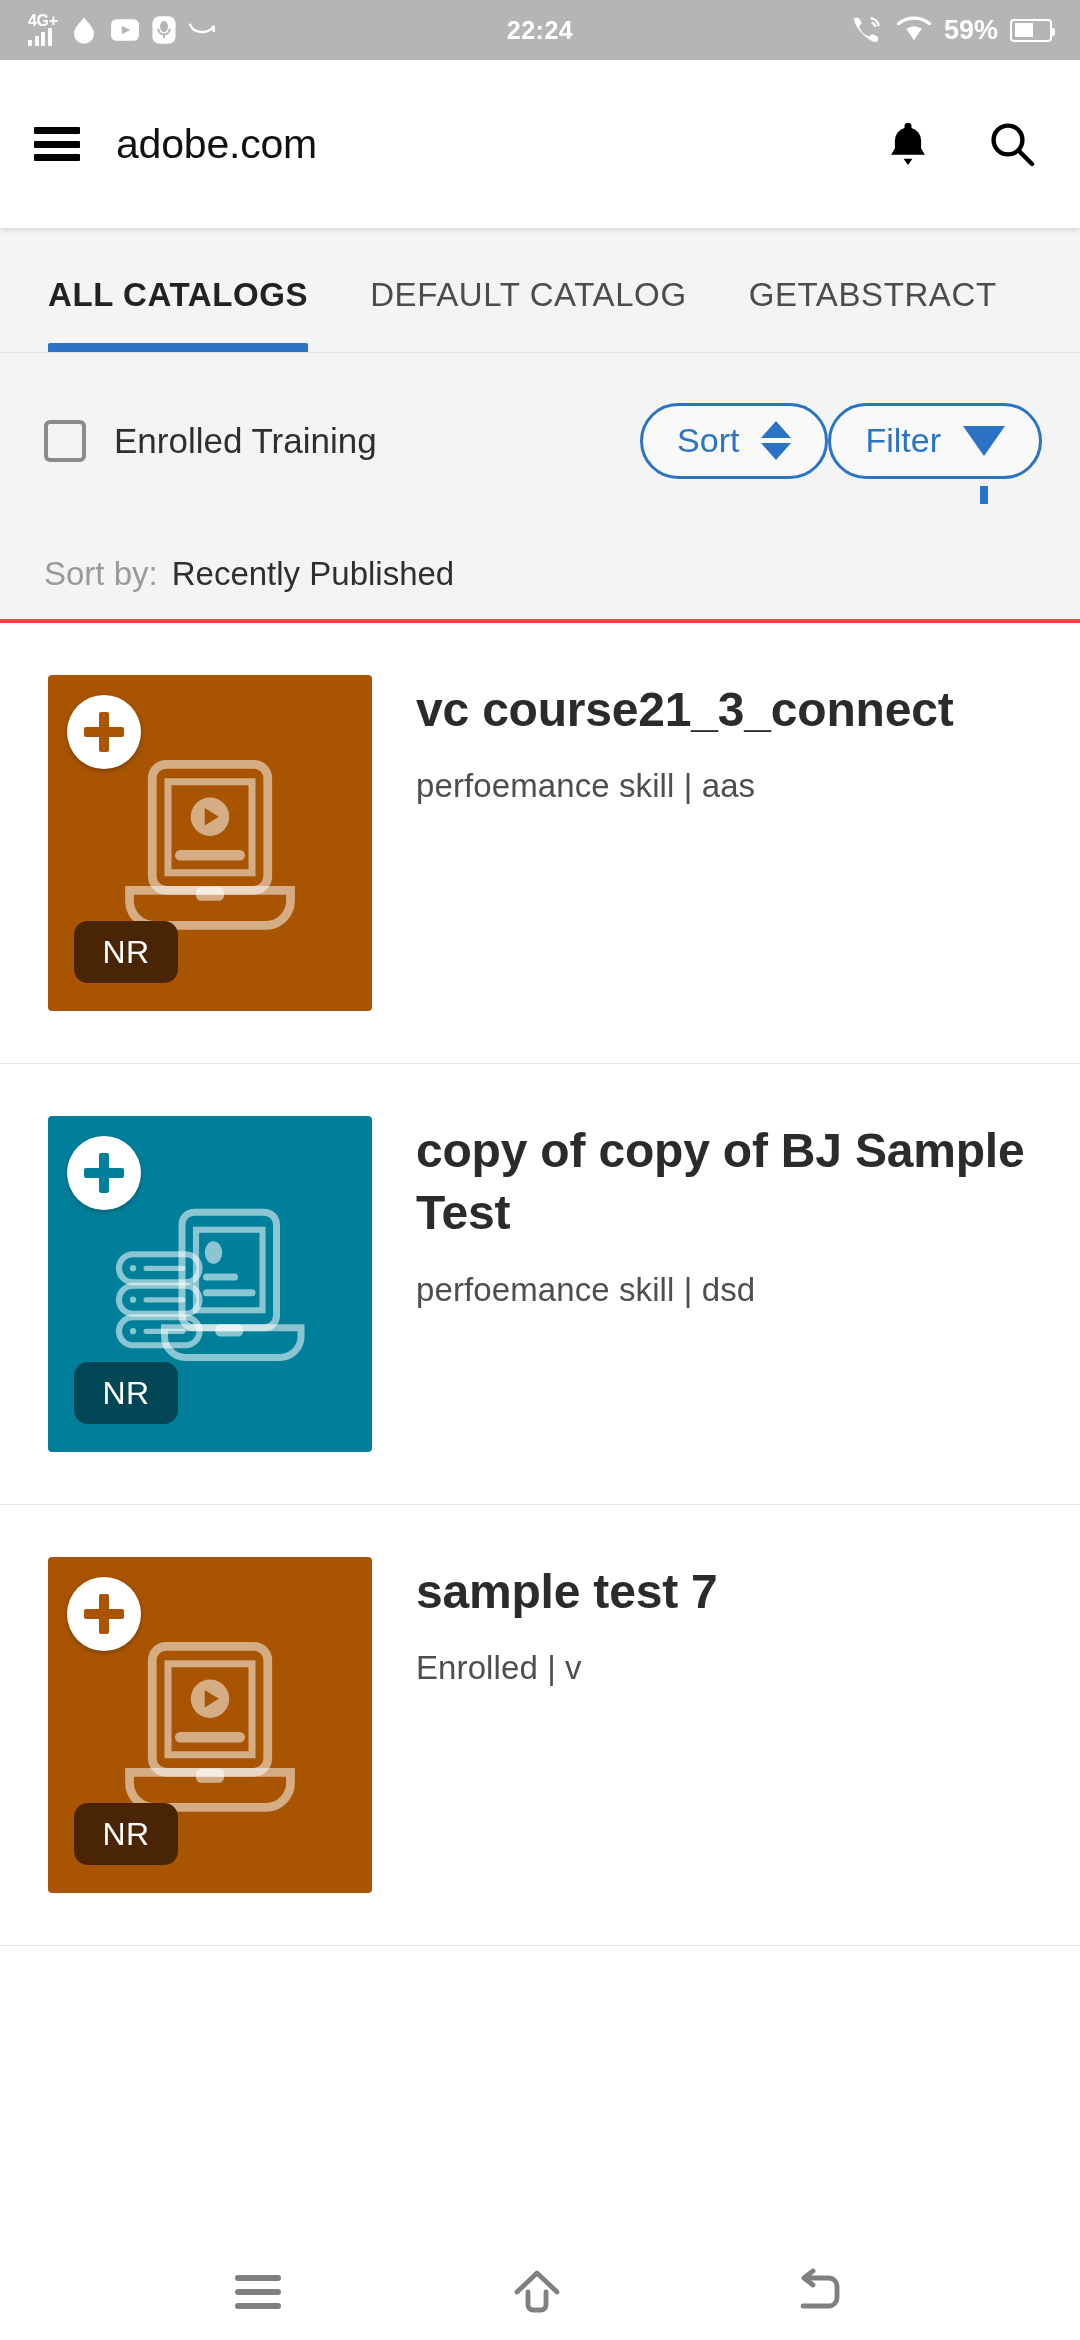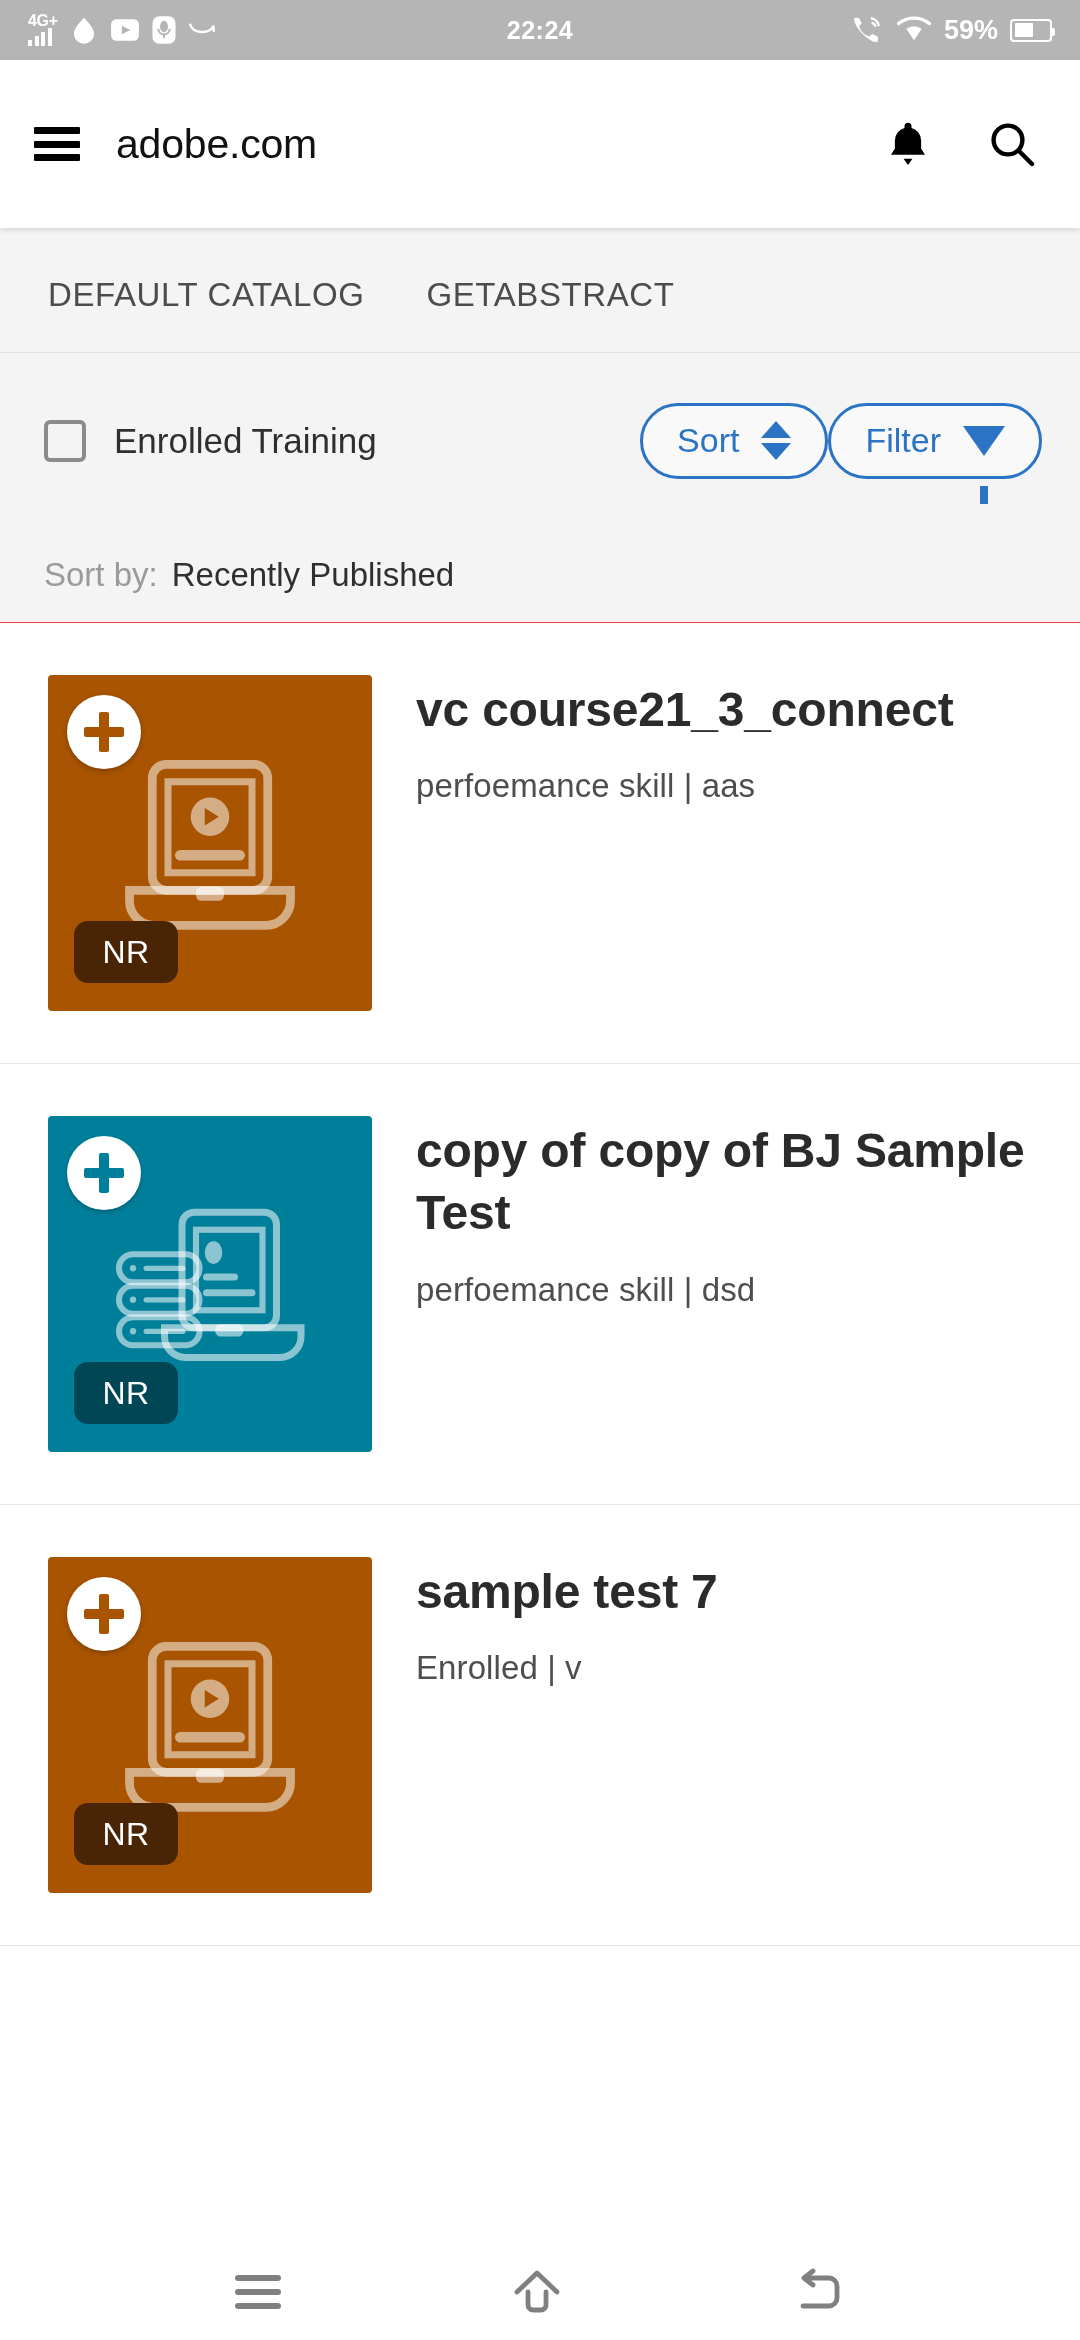--- a/index.html
+++ b/index.html
@@ -113,21 +113,21 @@
   .sortarrows i.dn { border-top: 17px solid #2a73c5; }
   .funnel { width: 0; height: 0; border-left: 21px solid transparent; border-right: 21px solid transparent; border-top: 30px solid #2a73c5; position: relative; }
   .funnel::after { content: ""; position: absolute; left: -4px; top: 30px; width: 8px; height: 18px; background: #2a73c5; }
 
   
   .sortby {
     flex: 0 0 95px; height: 95px;
     background: #f4f4f4;
     display: flex; align-items: center;
     padding-left: 44px; gap: 14px;
-    border-bottom: 1px solid #ef4444;
+    border-bottom: 4px solid #ef4444;
   }
   .sortby-label { font-size: 33px; color: #9a9a9a; }
   .sortby-value { font-size: 33px; color: #2f2f2f; }
 
   
   .list { flex: 1 1 auto; background: #fff; overflow: hidden; }
   .card {
     display: flex; align-items: flex-start;
     padding: 52px 40px 52px 48px;
     border-bottom: 1px solid #e6e6e6;
@@ -241,20 +241,21 @@
         <path d="M9.6 21 h4.8 L12 24.4 Z" fill="#000000"></path>
       </svg>
       <svg class="search-icon" viewBox="0 0 24 24">
         <circle cx="10" cy="10" r="7.2" stroke="#000000" stroke-width="2.2" fill="none"></circle>
         <line x1="15.4" y1="15.4" x2="22" y2="22" stroke="#000000" stroke-width="2.2" stroke-linecap="round"></line>
       </svg>
     </div>
   </div>
 
   <div class="tabs">
+    <div class="tab active">ALL CATALOGS</div>
     <div class="tab">DEFAULT CATALOG</div>
     <div class="tab">GETABSTRACT</div>
   </div>
 
   <div class="filterbar">
     <div class="enrolled">
       <div class="checkbox"></div>
       <div class="enrolled-label">Enrolled Training</div>
     </div>
     <div class="pillgroup">

